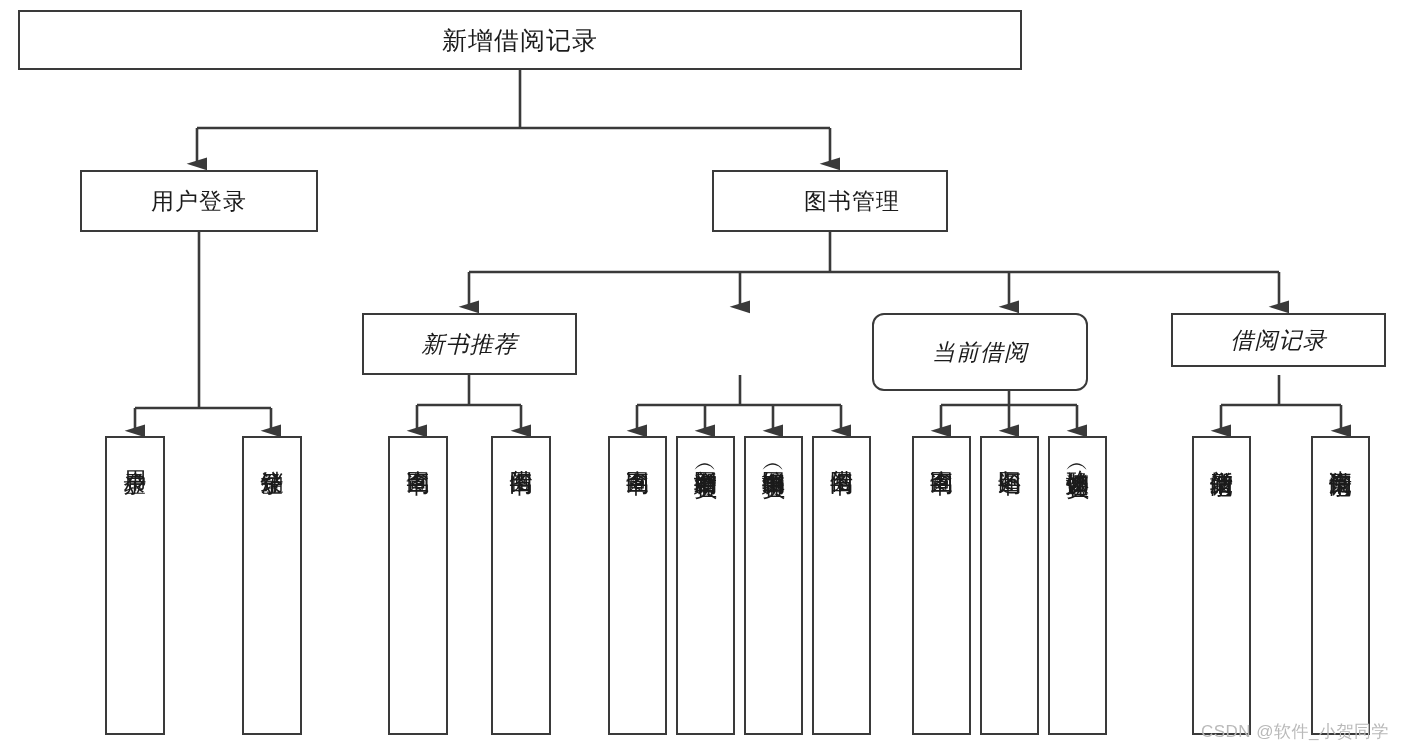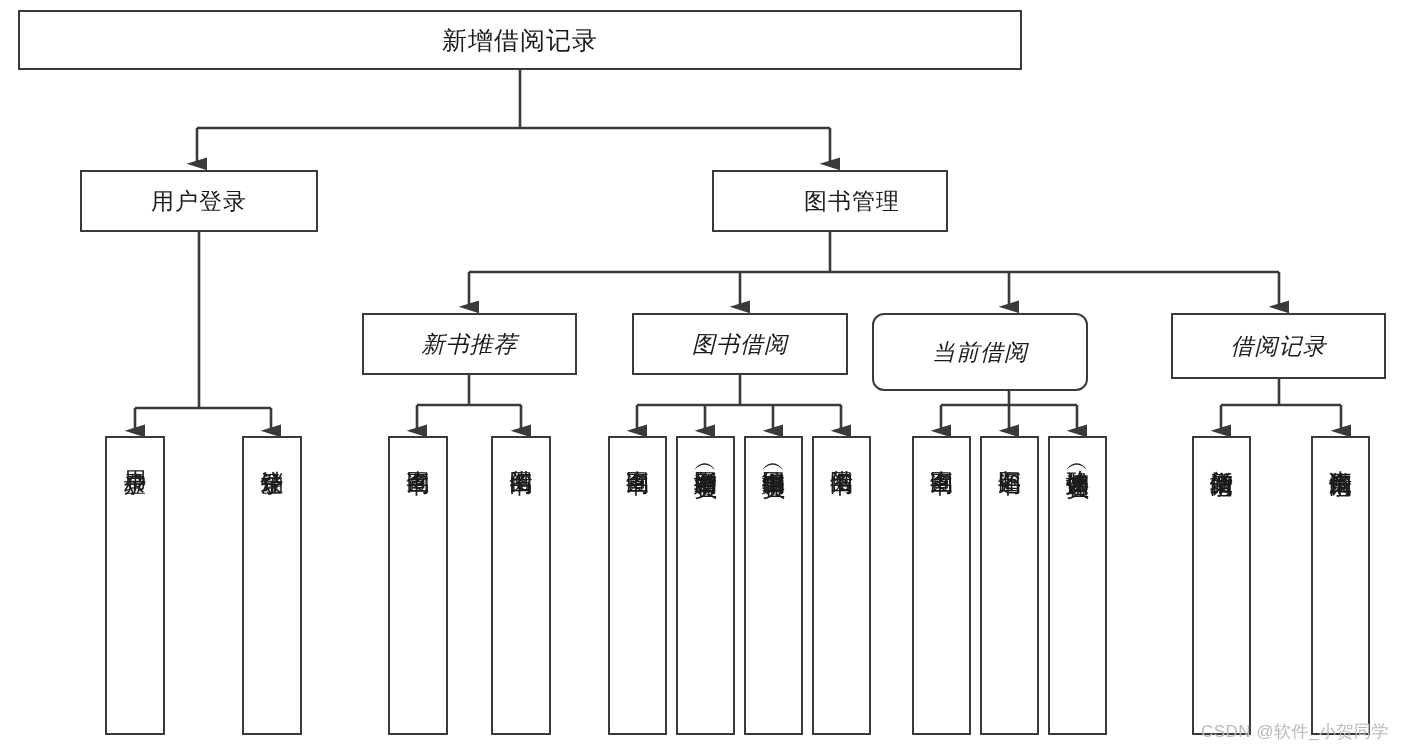--- a/index.html
+++ b/index.html
@@ -131,27 +131,24 @@
   <div class="node level2" style="left:80px; top:170px; width:238px; height:62px;">
     <span class="htext">用户登录</span>
   </div>
   <div class="node level2" style="left:712px; top:170px; width:236px; height:62px;padding-left:44px;">
     <span class="htext">图书管理</span>
   </div>
 
   <div class="node level3" style="left:362px; top:313px; width:215px; height:62px;">
     <span class="htext">新书推荐</span>
   </div>
-  <div class="node level3" style="left:632px; top:313px; width:216px; height:62px;">
-    <span class="htext">图书借阅</span>
-  </div>
   <div class="node level3" style="left:872px; top:313px; width:216px; height:78px;border-radius:12px;">
     <span class="htext">当前借阅</span>
   </div>
-  <div class="node level3" style="left:1171px; top:313px; width:215px; height:66px;">
+  <div class="node level3" style="left:1171px; top:313px; width:215px; height:54px;">
     <span class="htext">借阅记录</span>
   </div>
 
   <div class="node leaf" style="left:105px; top:436px; width:60px; height:299px;">
     <span class="vtext">用户登录</span>
   </div>
   <div class="node leaf" style="left:242px; top:436px; width:60px; height:299px;">
     <span class="vtext">注销登录</span>
   </div>
 

